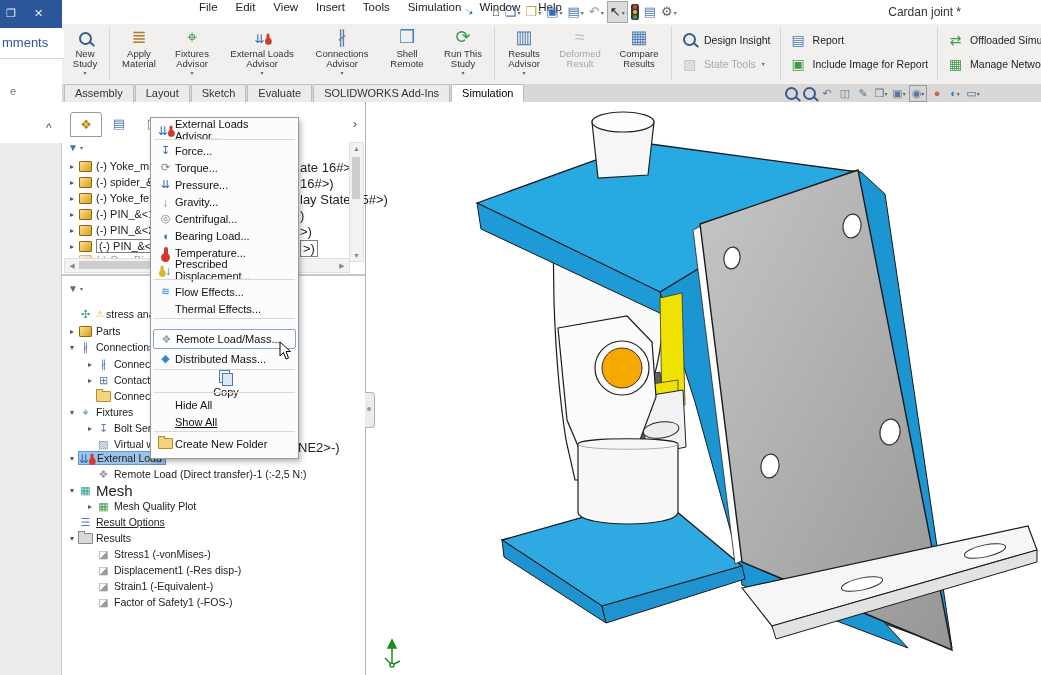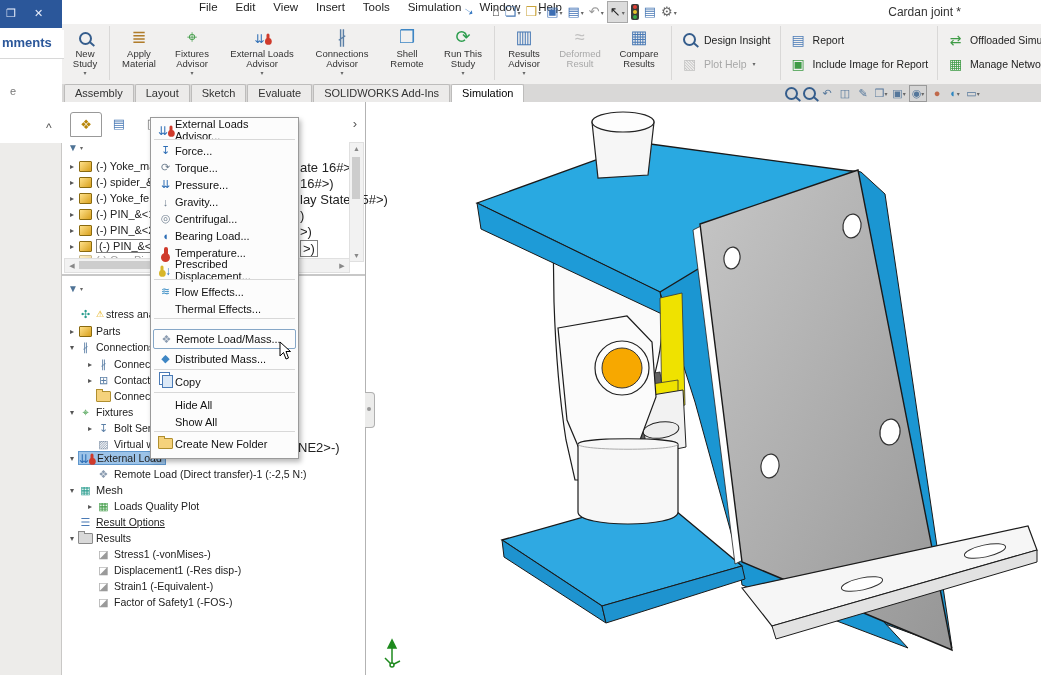--- a/index.html
+++ b/index.html
@@ -4,21 +4,21 @@
 <style>
 html,body{margin:0;padding:0}
 body{width:1041px;height:675px;position:relative;overflow:hidden;background:#fff;
  font-family:"Liberation Sans",sans-serif;font-size:11px;color:#222}
 .abs{position:absolute}
 
 #bgwin{left:0;top:0;width:62px;height:675px;background:#fff;z-index:1}
 #bgtitle{left:0;top:0;width:62px;height:28px;background:#2b579a;color:#fff}
 #bgtitle .wbtn{position:absolute;top:7px;font-size:11px;color:#e8eefc}
 #bgtab{left:0;top:30px;width:62px;height:28px;background:#fff;border-bottom:1px solid #d8d8d8;
- color:#2b579a;font-weight:bold;font-size:13px;padding-left:2px;line-height:26px}
+ color:#2b579a;font-weight:normal;font-size:13px;padding-left:2px;line-height:26px}
 #bgbody{left:0;top:59px;width:62px;height:84px;background:#fff;color:#777}
 #bggray{left:0;top:143px;width:61px;height:532px;background:#edecea;border-right:1px solid #c9c8c6}
 
 #menubar{left:62px;top:0;width:979px;height:24px;background:#fff}
 #logo{position:absolute;left:8px;top:1px;height:21px;padding:1px 8px;border:1px solid #d5d5d5;
  background:linear-gradient(#fdfdfd,#ececec);display:flex;align-items:center;gap:3px}
 .logo-ds{color:#d2232a;font-weight:bold;font-style:italic;font-size:15px}
 .logo-b{color:#d2232a;font-weight:bold;font-size:12.5px;letter-spacing:.3px}
 .logo-r{color:#d2232a;font-size:12.5px;letter-spacing:.3px}
 #menus{position:absolute;left:128px;top:0;height:14px;display:flex;align-items:center}
@@ -261,21 +261,21 @@
         <div class="stackbtn">
           <span class="sicon">
             <span class="magic"></span>
           </span>
           <span>Design Insight</span>
         </div>
         <div class="stackbtn disabled">
           <span class="sicon">
             <span class="glyph" style="color: rgb(136, 136, 136);">▧</span>
           </span>
-          <span>Plot Help</span>
+          <span>State Tools</span>
           <span class="caret">▾</span>
         </div>
       </div>
       <div class="vsep"></div>
       <div class="stackgrp">
         <div class="stackbtn">
           <span class="sicon">
             <span class="glyph" style="color: rgb(74, 122, 181);">▤</span>
           </span>
           <span>Report</span>
@@ -528,28 +528,28 @@
         <span class="ticon">
           <span class="glyph" style="color: rgb(138, 155, 176);">❖</span>
         </span>
         <span style="font-size: 10.5px;">Remote Load (Direct transfer)-1 (:-2,5 N:)</span>
       </div>
       <div class="trow" style="left: 4px; top: 380px;">
         <span class="exp">▾</span>
         <span class="ticon">
           <span class="glyph" style="color: rgb(42, 157, 143);">▦</span>
         </span>
-        <span style="font-size: 11px;">Mesh</span>
+        <span style="font-size: 15px;">Mesh</span>
       </div>
       <div class="trow" style="left: 22px; top: 396px;">
         <span class="exp">▸</span>
         <span class="ticon">
           <span class="glyph" style="color: rgb(63, 155, 70);">▦</span>
         </span>
-        <span style="font-size: 10.5px;">Loads Quality Plot</span>
+        <span style="font-size: 10.5px;">Mesh Quality Plot</span>
       </div>
       <div class="trow" style="left: 4px; top: 412px;">
         <span class="exp">&nbsp;</span>
         <span class="ticon">
           <span class="glyph" style="color: rgb(74, 122, 181);">☰</span>
         </span>
         <span style="font-size: 10.5px; text-decoration: underline;">Result Options</span>
       </div>
       <div class="trow" style="left: 4px; top: 428px;">
         <span class="exp">▾</span>
@@ -732,32 +732,32 @@
       </span>
       <span>Remote Load/Mass...</span>
     </div>
     <div class="mitem" style="top: 232px;">
       <span class="mico">
         <span class="glyph" style="color: rgb(62, 134, 196);">◆</span>
       </span>
       <span>Distributed Mass...</span>
     </div>
     <div class="msep" style="top: 251px;"></div>
-    <div class="mitem" style="top: 255px;">
+    <div class="mitem" style="top: 255px; flex-direction: column;">
       <span class="mico">
         <span class="copyic"></span>
       </span>
       <span>Copy</span>
     </div>
     <div class="msep" style="top: 274px;"></div>
     <div class="mitem" style="top: 278px;">
       <span class="mico"></span>
       <span>Hide All</span>
     </div>
-    <div class="mitem" style="top: 295px;">
+    <div class="mitem" style="top: 295px; text-decoration: underline;">
       <span class="mico"></span>
       <span>Show All</span>
     </div>
     <div class="msep" style="top: 313px;"></div>
     <div class="mitem" style="top: 317px;">
       <span class="mico">
         <span class="folder"></span>
       </span>
       <span>Create New Folder</span>
     </div>

